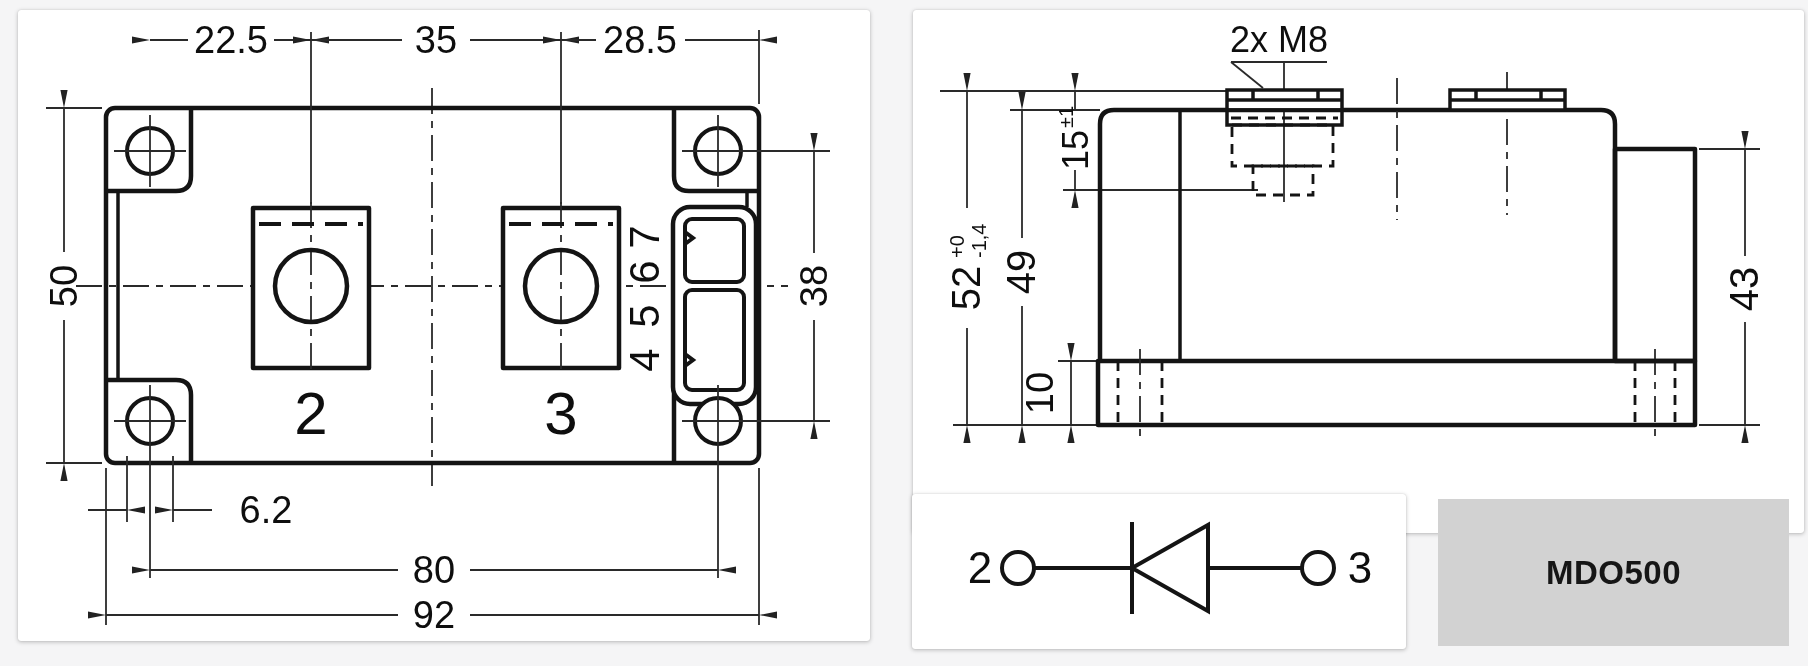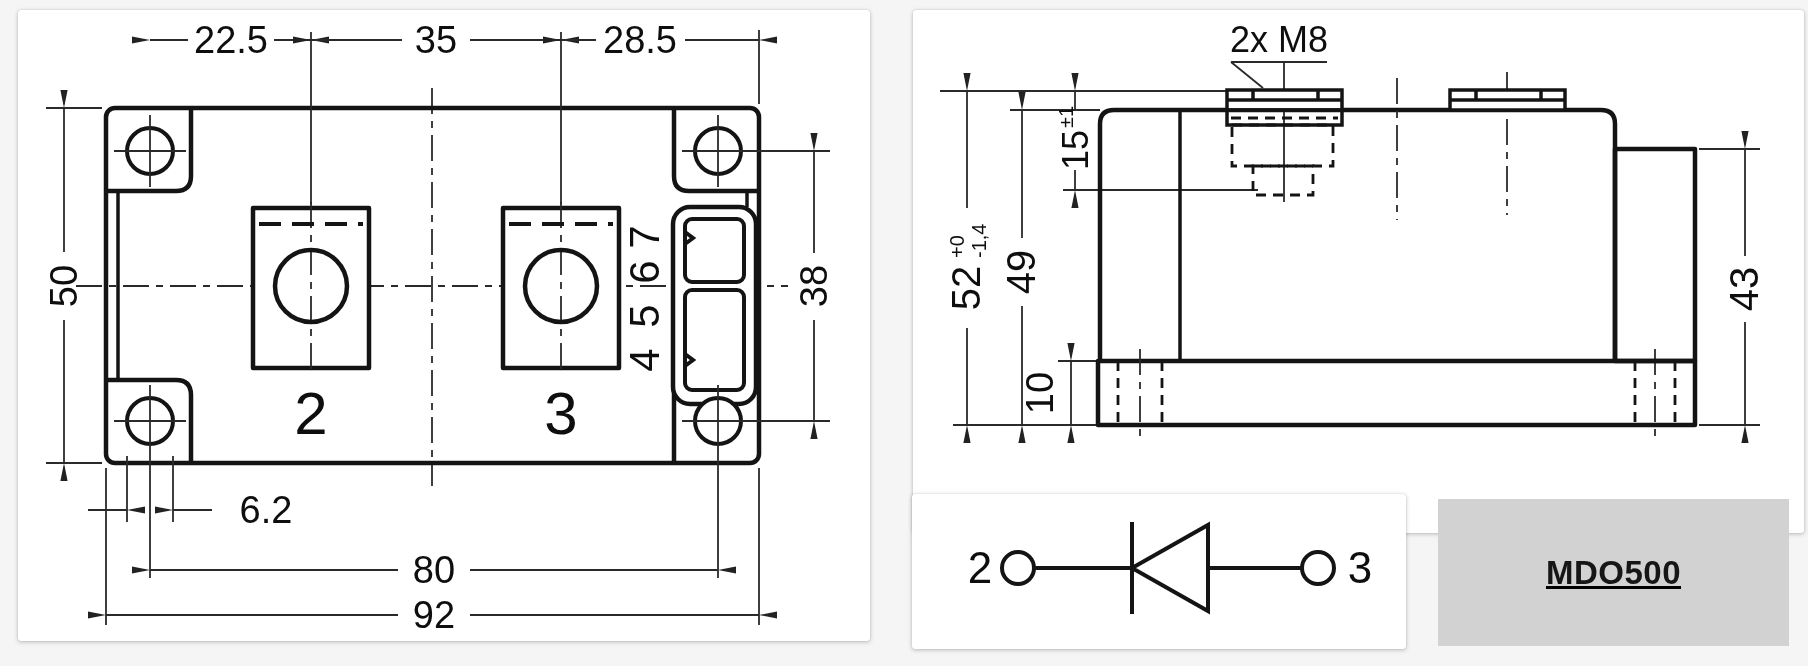--- a/index.html
+++ b/index.html
@@ -299,15 +299,15 @@
     <line x1="122" y1="74" x2="220" y2="74" class="med"></line>
     <line x1="220" y1="28" x2="220" y2="120" class="med"></line>
     <path d="M220,74 L296,31 L296,117 Z" class="med"></path>
     <line x1="296" y1="74" x2="390" y2="74" class="med"></line>
     <circle cx="406" cy="74" r="16" class="med"></circle>
     <text x="448" y="89" text-anchor="middle" class="cir-t">3</text>
   </g>
 </svg>
 </div>
 
-<div id="badge" style="background: rgb(210, 210, 210); text-decoration: underline;">
+<div id="badge" style="background: rgb(210, 210, 210);">
   <div class="badge-line">MDO500</div>
 </div>
 
 </body></html>

